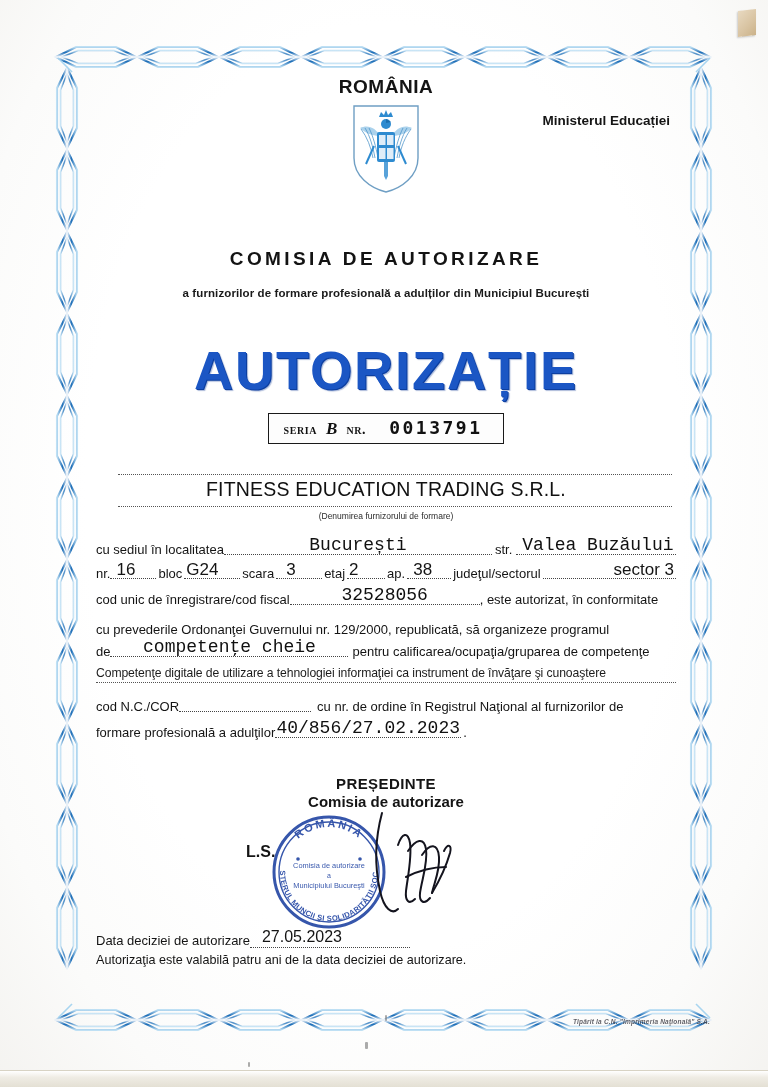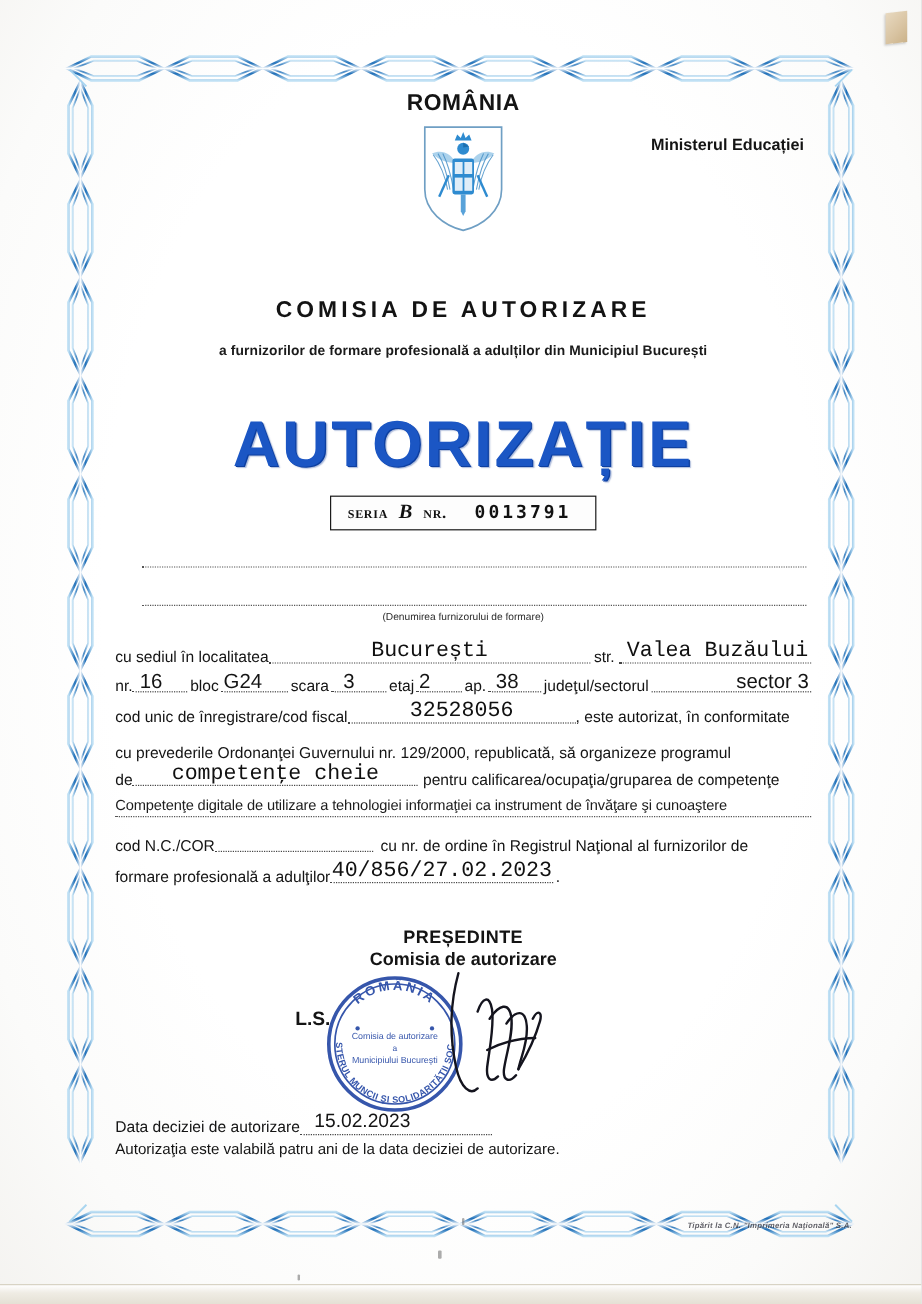--- a/index.html
+++ b/index.html
@@ -159,21 +159,21 @@
   .serial-nr {
     font-family: "Liberation Serif", serif;
     font-size: 14px;
     font-weight: bold;
     letter-spacing: 0.6px;
     font-variant: small-caps;
     text-transform: lowercase;
   }
   .serial-digits {
     font-family: "DejaVu Sans Mono", monospace;
-    font-size: 15px;
+    font-size: 18px;
     font-weight: bold;
     letter-spacing: 2.5px;
     margin-left: 14px;
     margin-right: 6px;
   }
 
   
   .form {
     margin-top: 26px;
     font-size: 13px;
@@ -541,20 +541,21 @@
         <span class="serial-letter">B</span>
         <span class="serial-nr">NR.</span>
         <span class="serial-digits">0013791</span>
       </div>
     </div>
 
     <div class="form">
 
       <div class="provider-block">
         <div class="provider-dots-top"></div>
+        <div class="provider-name">FITNESS EDUCATION TRADING S.R.L.</div>
         <div class="provider-dots-bottom"></div>
         <div class="provider-caption">(Denumirea furnizorului de formare)</div>
       </div>
 
       <div class="line">
         <span class="lbl">cu sediul în localitatea</span>
         <span class="fill" style="flex:0 0 268px;">
           <span class="dotline"></span>
           <span class="val center">București</span>
         </span>
@@ -678,21 +679,21 @@
             </g>
           </svg>
         </div>
       </div>
 
       <div class="footer">
         <div class="f1">
           <span class="lbl">Data deciziei de autorizare</span>
           <span class="fdate">
             <span class="dotline"></span>
-            <span class="v">15.02.2023</span>
+            <span class="v">27.05.2023</span>
           </span>
         </div>
         <div>Autorizaţia este valabilă patru ani de la data deciziei de autorizare.</div>
       </div>
 
     </div>
   </div>
 
   <div class="printer">Tipărit la C.N. "Imprimeria Naţională" S.A.</div>
 

